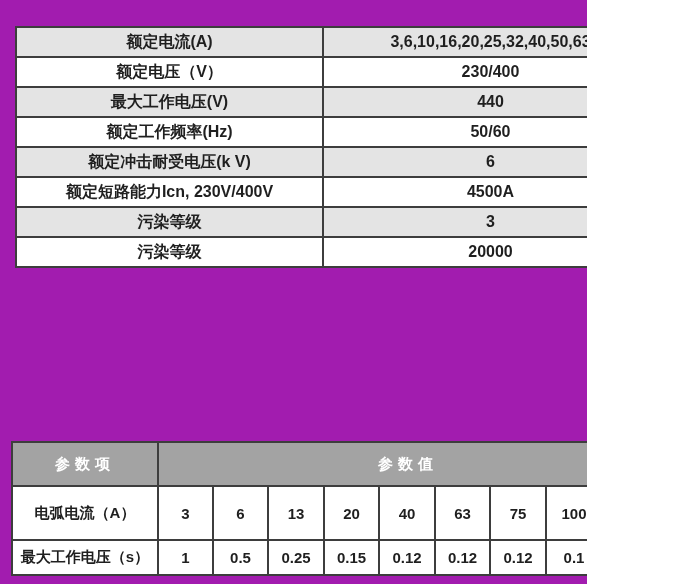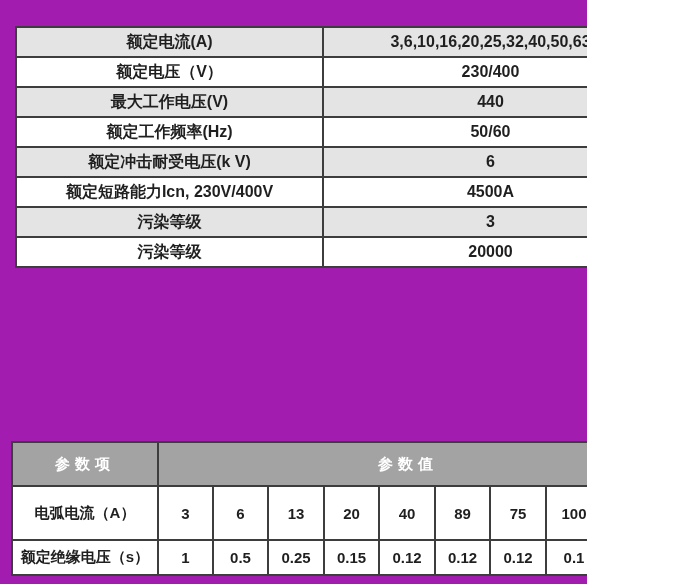--- a/index.html
+++ b/index.html
@@ -108,27 +108,27 @@
         <td>参数项</td>
         <td colspan="9">参数值</td>
       </tr>
       <tr>
         <td>电弧电流（A）</td>
         <td>3</td>
         <td>6</td>
         <td>13</td>
         <td>20</td>
         <td>40</td>
-        <td>89</td>
+        <td>63</td>
         <td>75</td>
         <td>100</td>
         <td class="narrow">150以上</td>
       </tr>
       <tr>
-        <td>额定绝缘电压（s）</td>
+        <td>最大工作电压（s）</td>
         <td>1</td>
         <td>0.5</td>
         <td>0.25</td>
         <td>0.15</td>
         <td>0.12</td>
         <td>0.12</td>
         <td>0.12</td>
         <td>0.1</td>
         <td>0.08</td>
       </tr>

